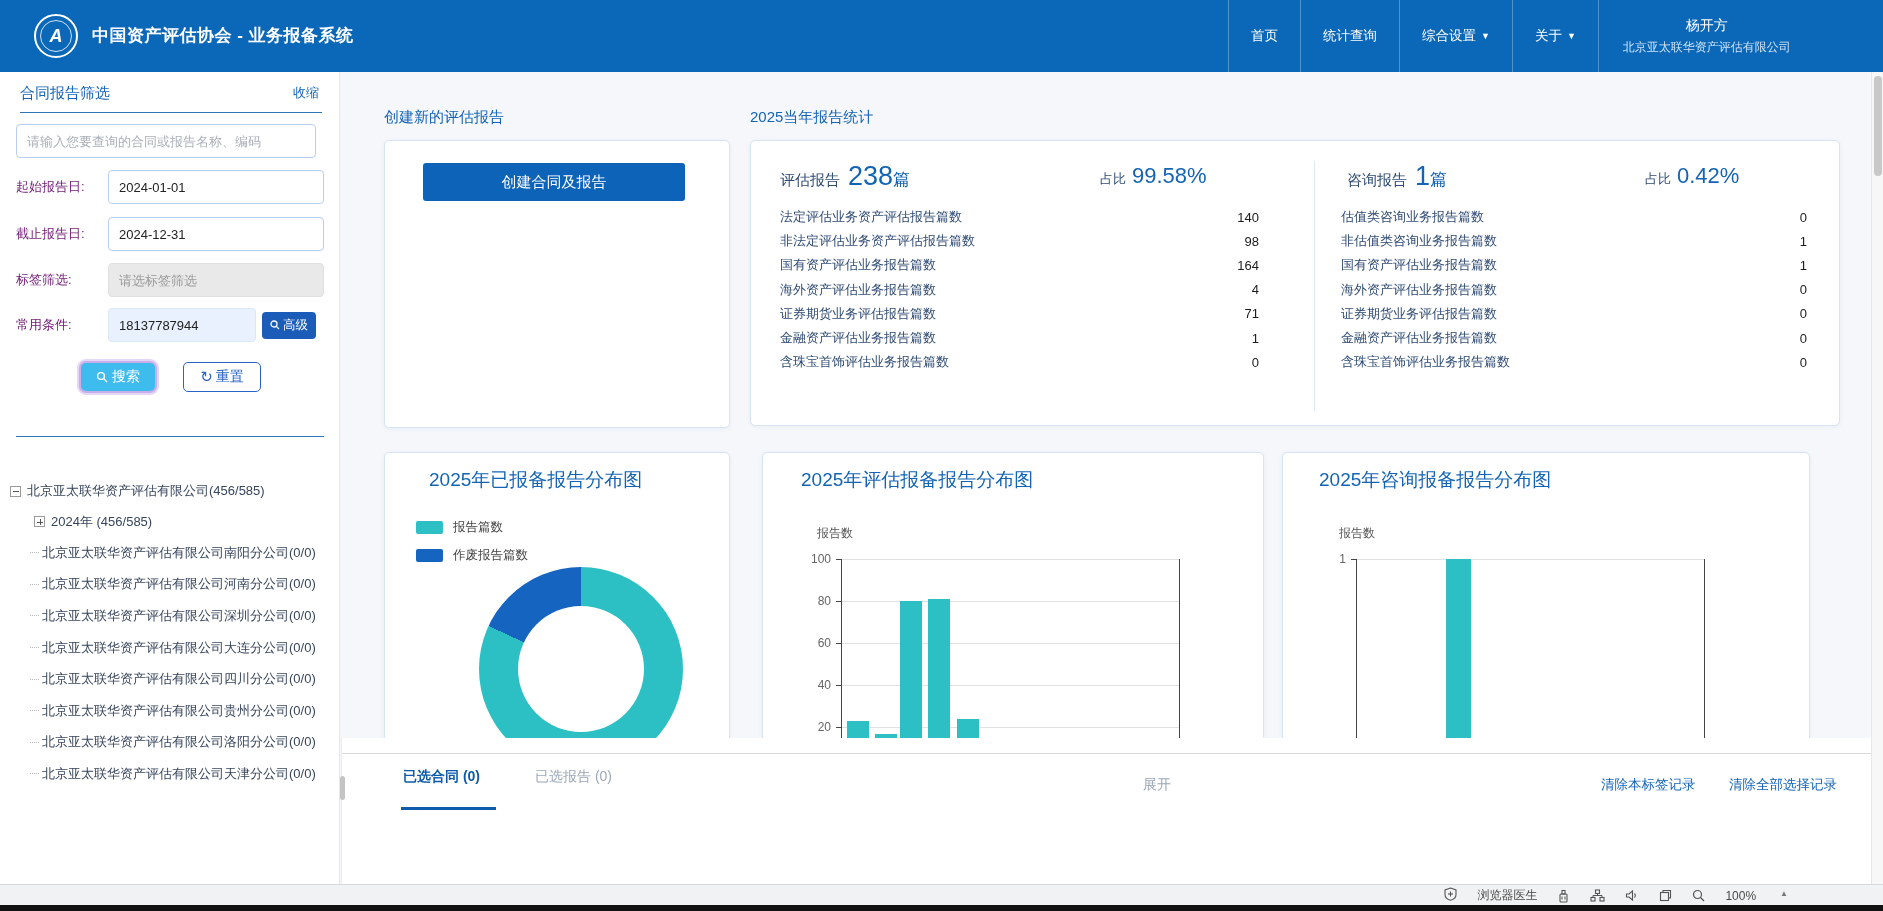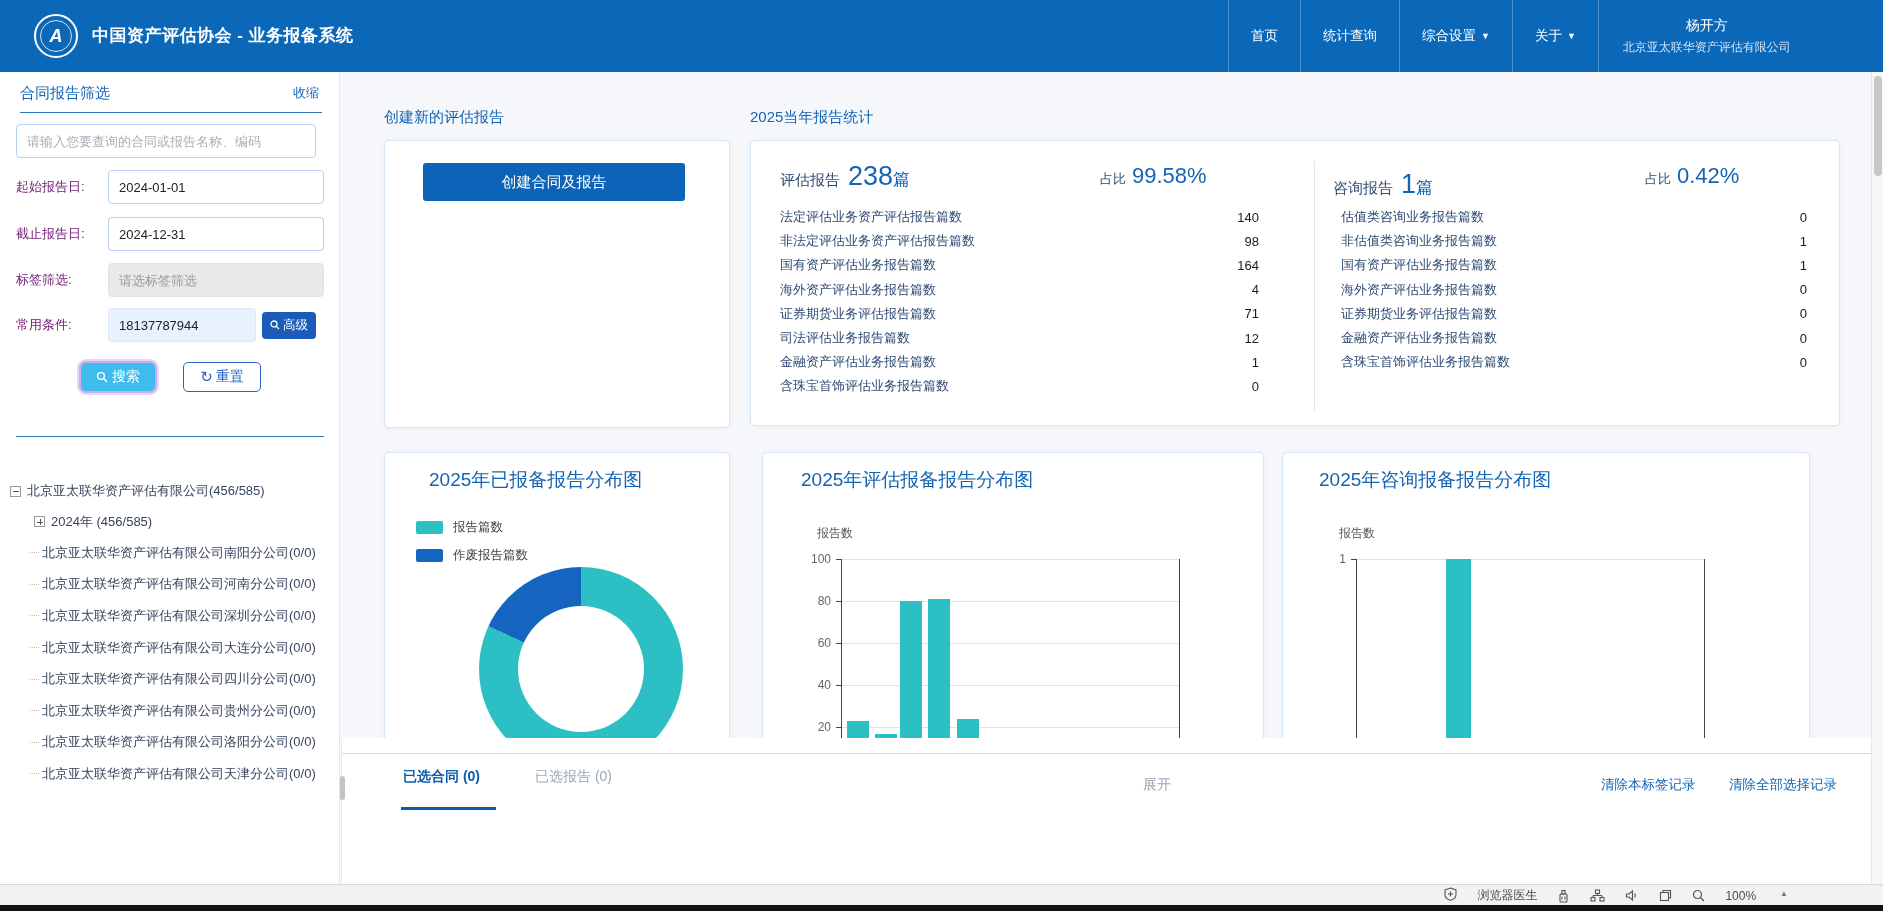--- a/index.html
+++ b/index.html
@@ -265,36 +265,32 @@
         </div>
         <div class="stat-row">
           <span class="k">海外资产评估业务报告篇数</span>
           <span class="v">4</span>
         </div>
         <div class="stat-row">
           <span class="k">证券期货业务评估报告篇数</span>
           <span class="v">71</span>
         </div>
         <div class="stat-row">
-          <span class="k">司法评估业务报告篇数</span>
-          <span class="v">12</span>
-        </div>
-        <div class="stat-row">
           <span class="k">金融资产评估业务报告篇数</span>
           <span class="v">1</span>
         </div>
         <div class="stat-row">
           <span class="k">含珠宝首饰评估业务报告篇数</span>
           <span class="v">0</span>
         </div>
       </div>
 
     <div class="stats-vline"></div>
 
-    <div class="stat-head" style="left:582px;margin-top:8px;">
+    <div class="stat-head" style="left:596px;">
       <span class="lbl">咨询报告</span>
       <span class="num">1</span>
       <span class="unit">篇</span>
     </div>
     <div class="ratio" style="left:894px;">
       <span class="lbl">占比</span>
       <span class="num">0.42%</span>
     </div>
     <div class="stat-rows" id="stat-rows-right" style="left:590px; width:466px;">
         <div class="stat-row">

